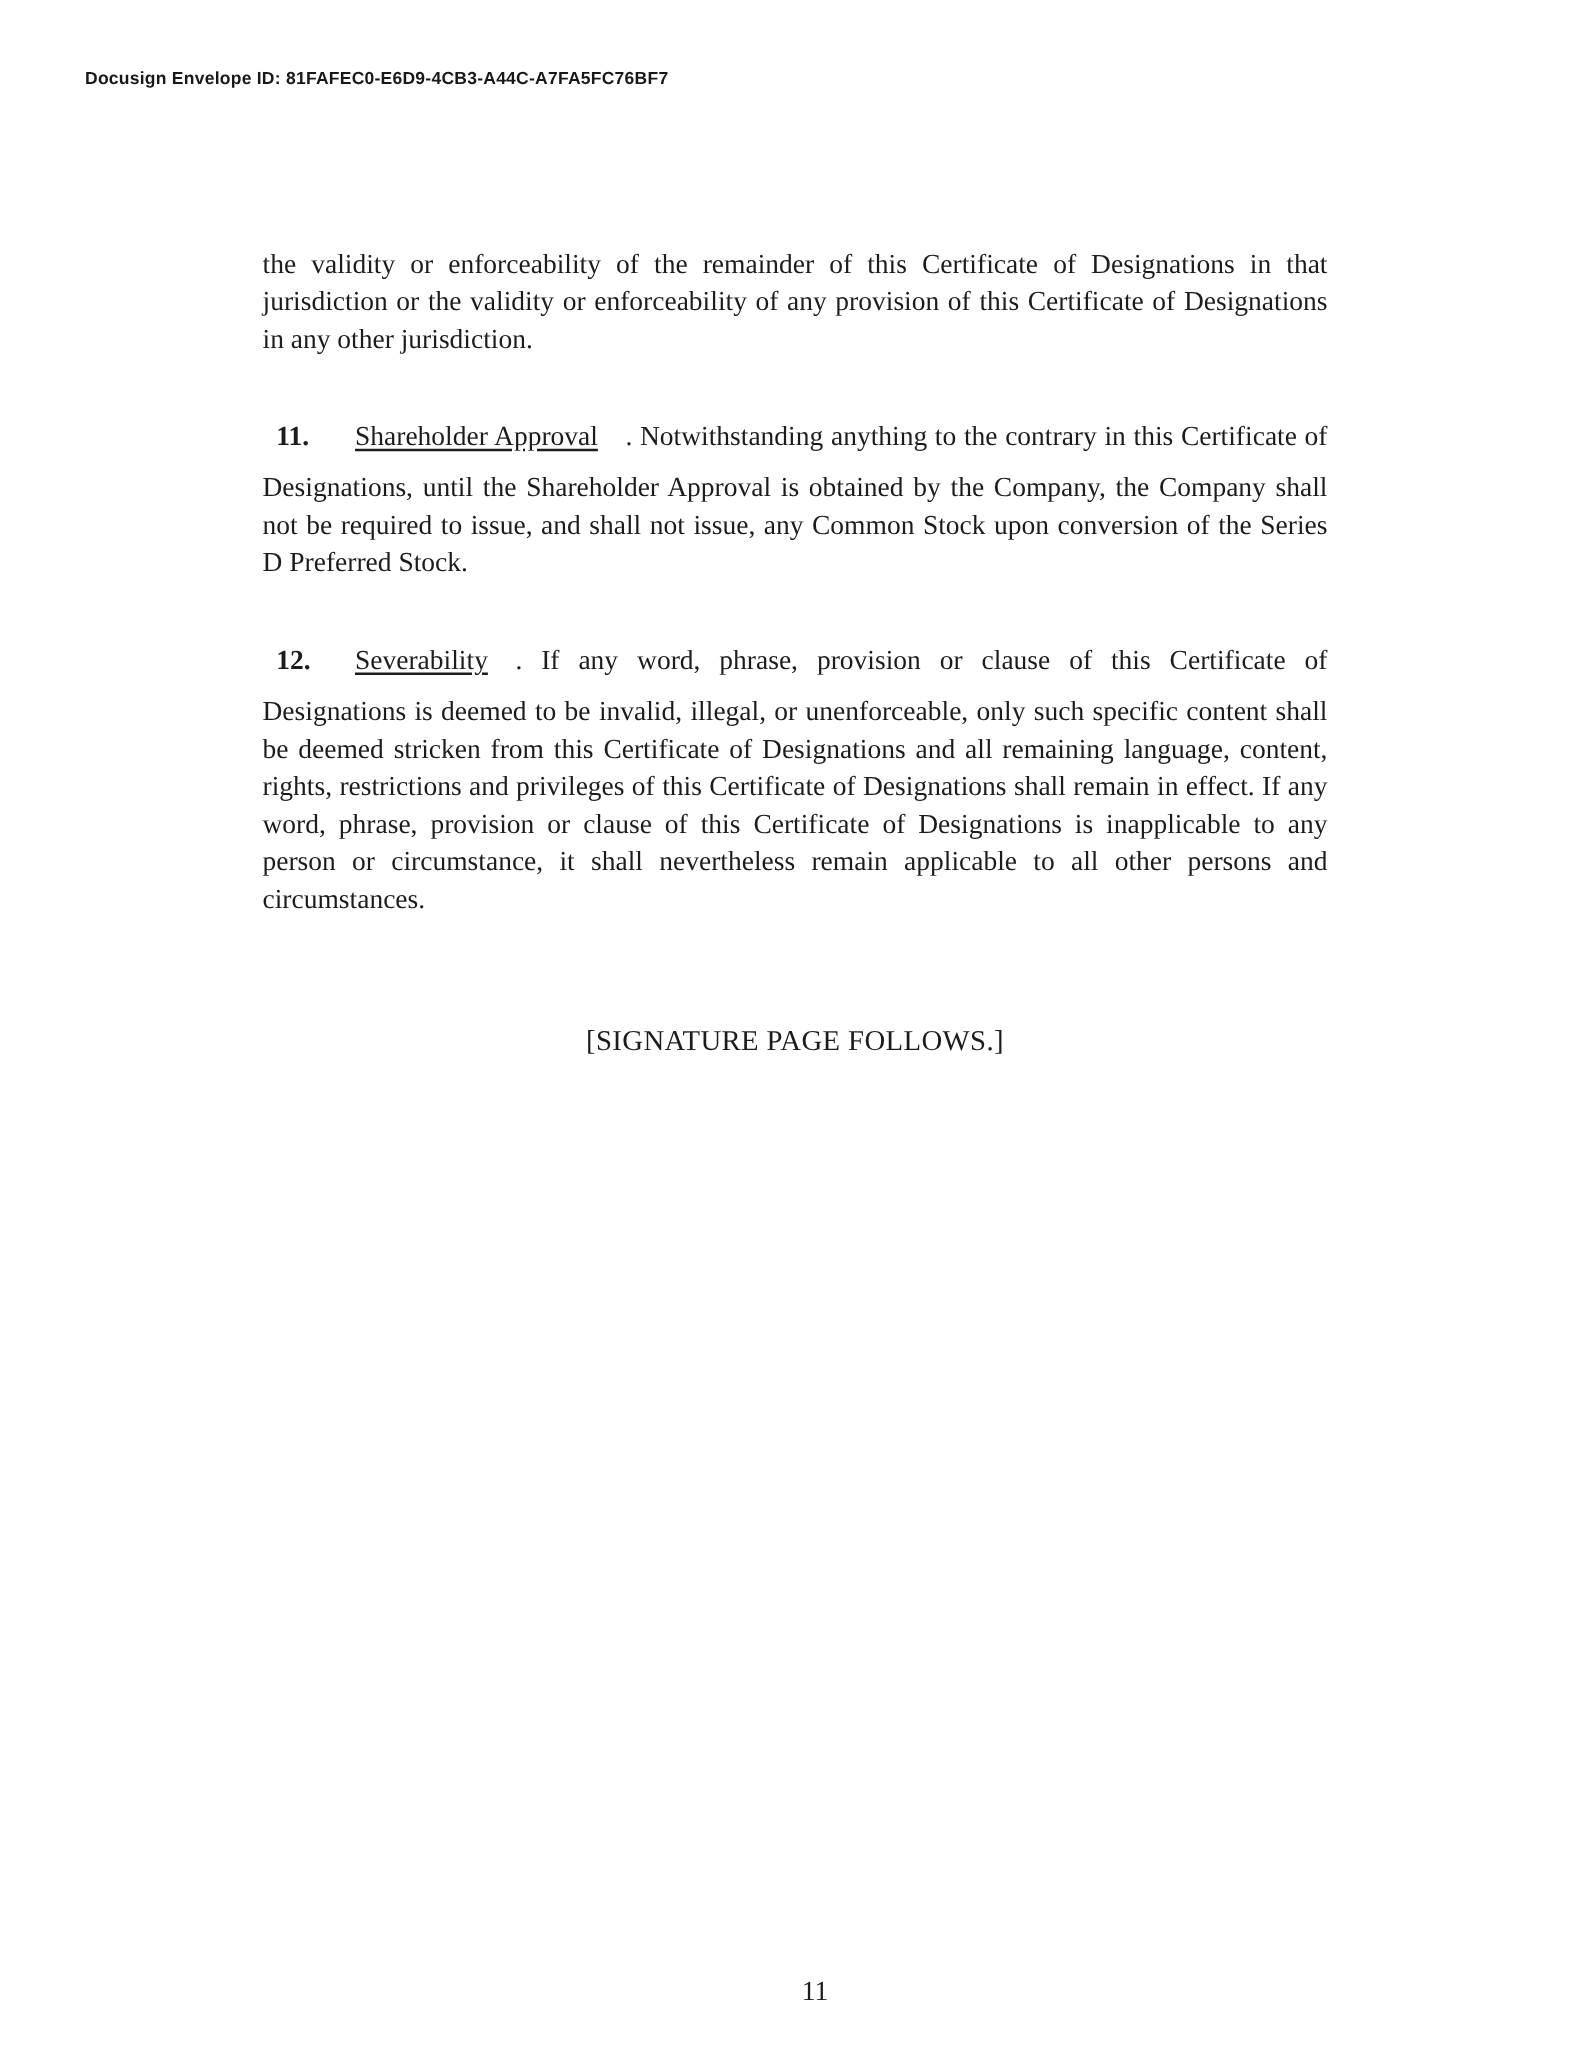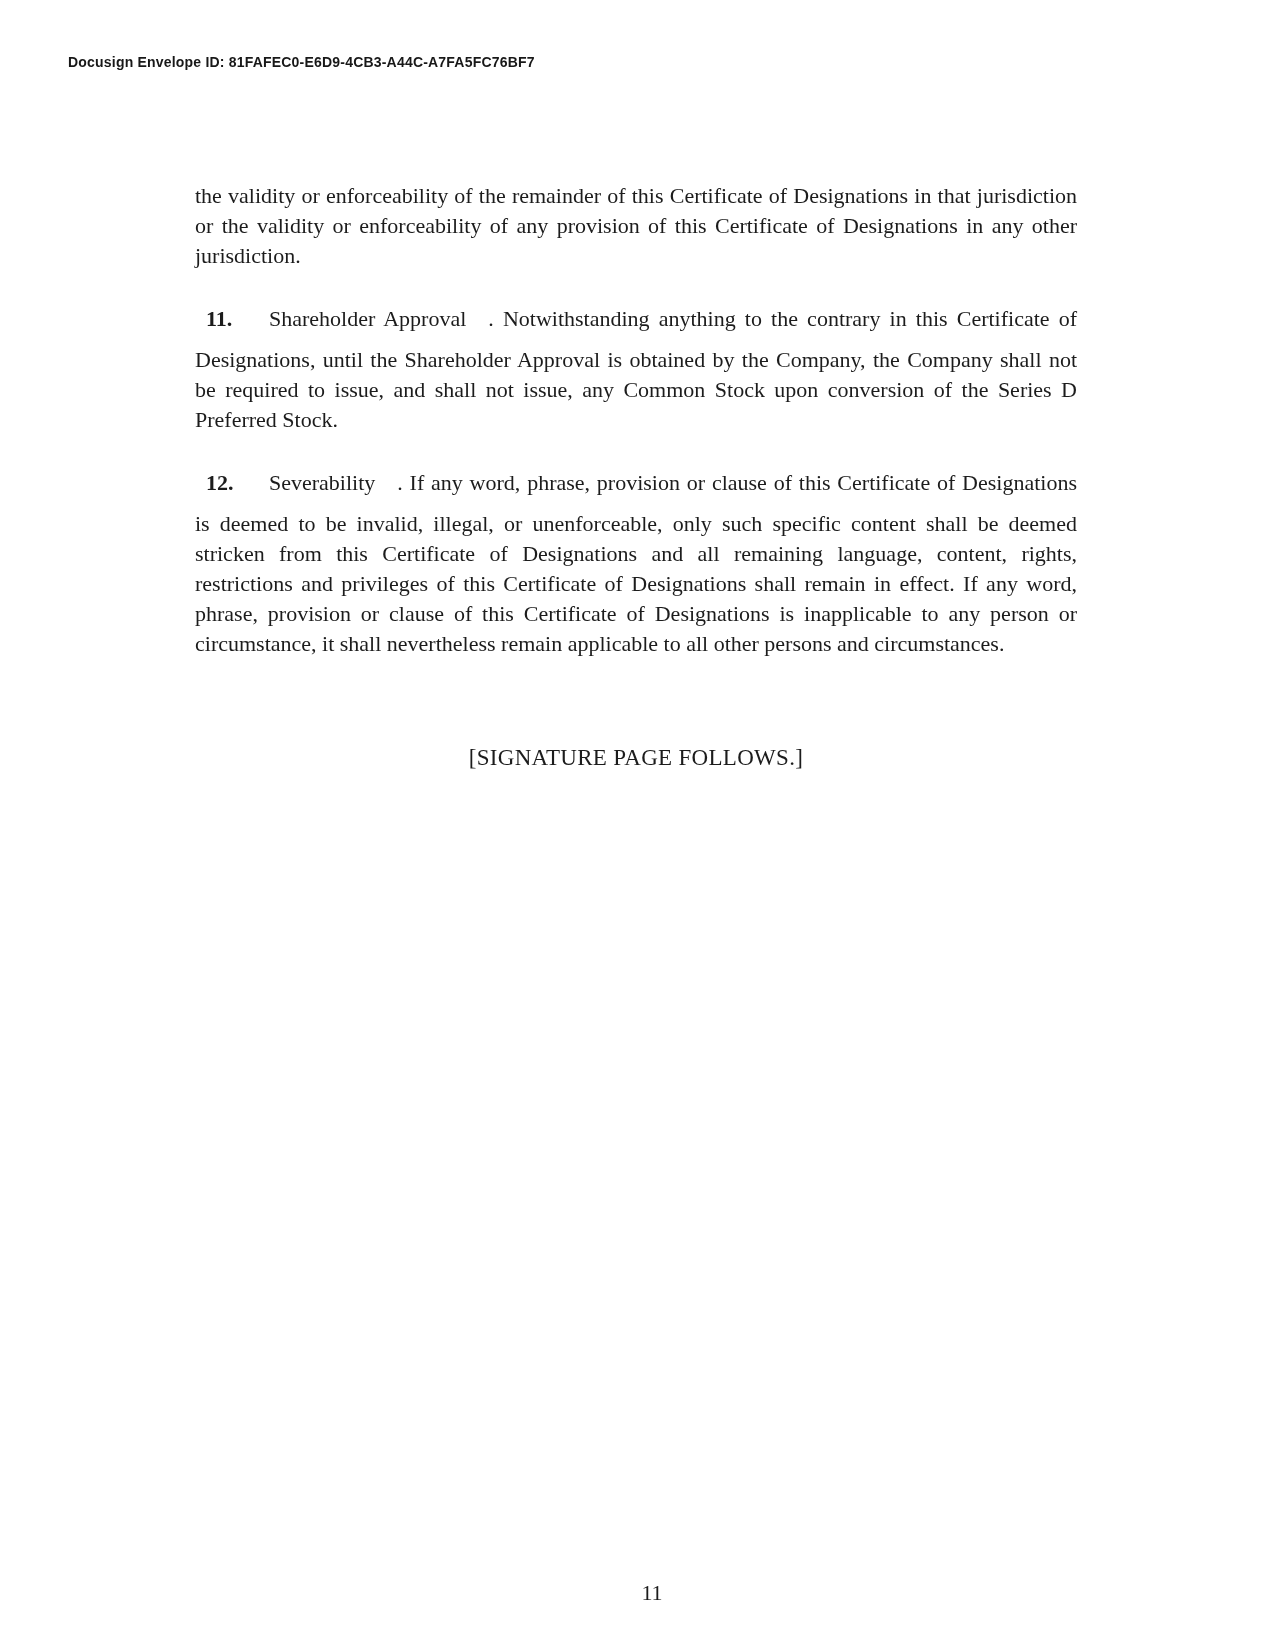--- a/index.html
+++ b/index.html
@@ -27,28 +27,29 @@
   }
   .doc-body {
     position: absolute;
     top: 137px;
     left: 151px;
     width: 926px;
     font-size: 22px;
     line-height: 30px;
     text-align: justify;
   }
-  .doc-body p { margin: 0; }
+  .doc-body p { margin: 15px; }
   .para-numbered { margin-top: 26px; }
   .para-number {
     display: inline-block;
     width: 63px;
     font-weight: bold;
   }
   .para-heading {
+    text-decoration: underline;
     text-underline-offset: 3px;
   }
   .signature-notice {
     margin-top: 62px;
     text-align: center;
     font-weight: normal;
     font-size: 23px;
     letter-spacing: 0.3px;
   }
   .page-number {

